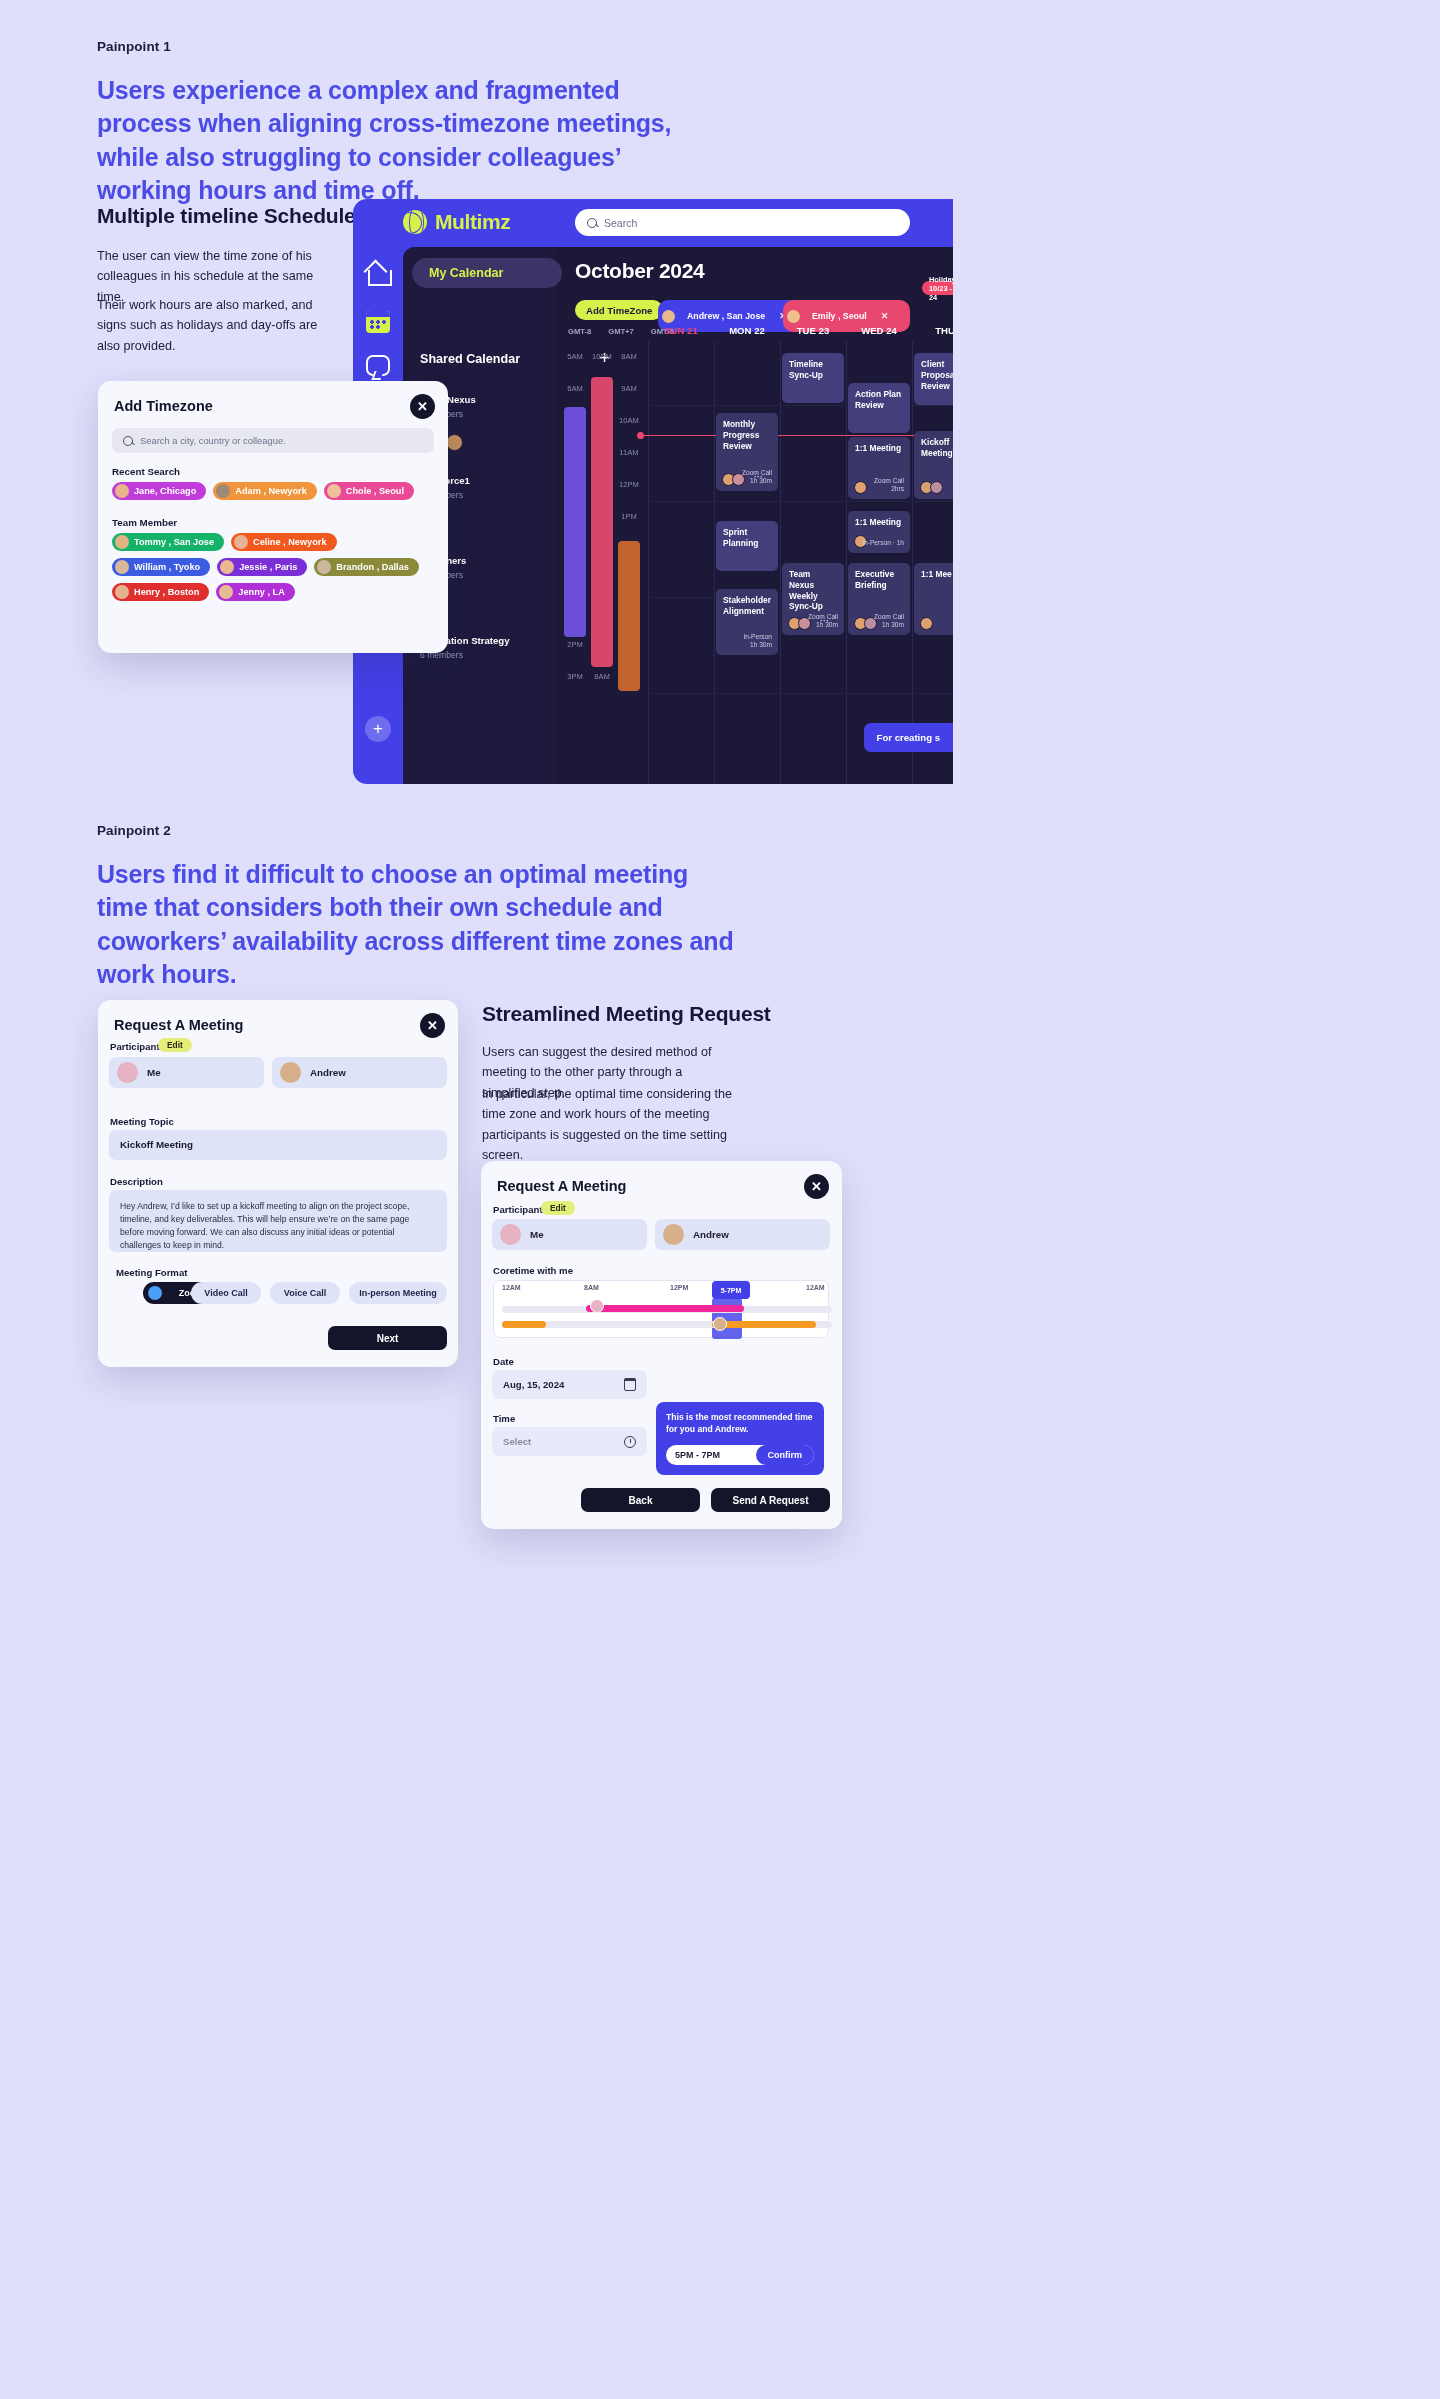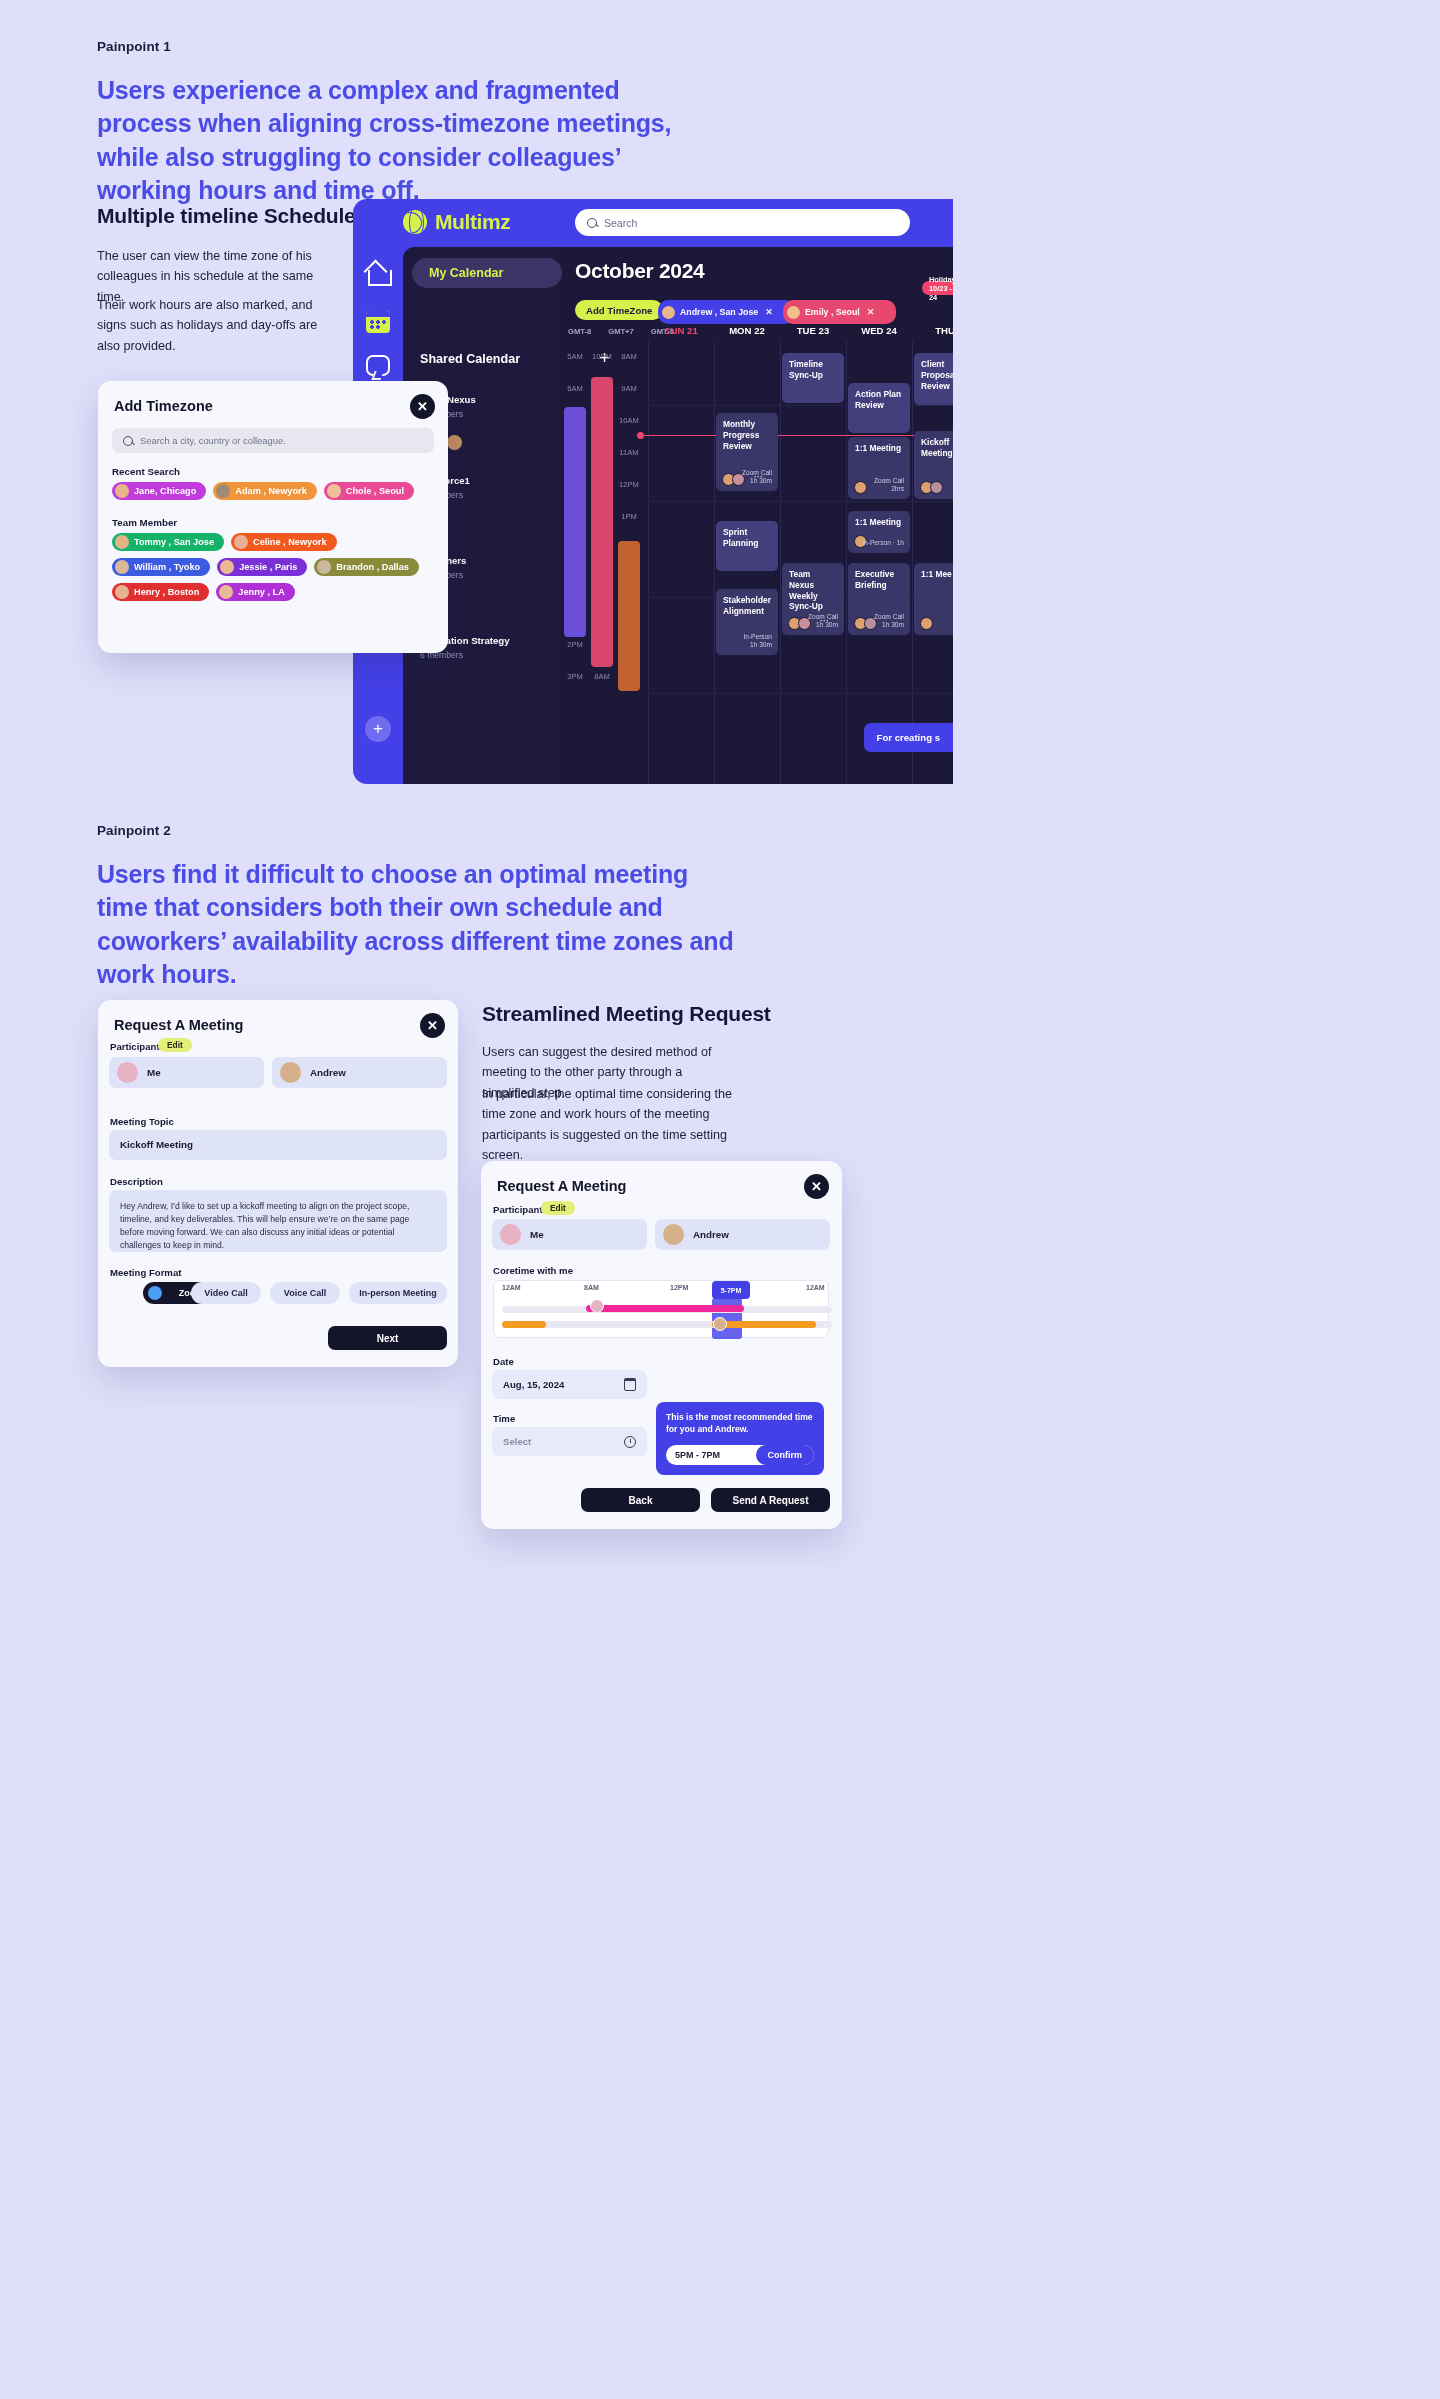--- a/index.html
+++ b/index.html
@@ -65,21 +65,21 @@
   .shared-plus { position: absolute; left: 196px; top: 100px; color: #fff; font-size: 19px; font-weight: 300; }
   .grp { position: absolute; left: 17px; font-size: 9.6px; }
   .grp .n { color: #ffffff; font-weight: 700; display: block; margin-bottom: 3px;}
   .grp .m { color: #9a97bb; font-size: 8.6px; }
   .avrow { position: absolute; display: flex; }
   .av { width: 17px; height: 17px; border-radius: 50%; border: 1.5px solid #1d1a3d; margin-right: -4px; }
 
   .cal { position: absolute; left: 152px; top: 0; right: 0; bottom: 0; }
   .cal-title { position: absolute; left: 20px; top: 12px; font-size: 21px; font-weight: 800; color: #fff; letter-spacing: -.3px; }
   .btn-addtz { position: absolute; left: 20px; top: 53px; height: 20px; padding: 0 11px; background: #d6f24a; border-radius: 10px; color: #1b1838; font-size: 9.6px; font-weight: 700; display: flex; align-items: center; }
-  .tz-chip { position: absolute; top: 53px; height: 24px; border-radius: 10px; display: flex; align-items: center; gap: 5px; padding: 0 22px 0 4px; font-size: 8.8px; font-weight: 700; color: #fff; }
+  .tz-chip { position: absolute; top: 53px; height: 32px; border-radius: 10px; display: flex; align-items: center; gap: 12px; padding: 0 22px 0 4px; font-size: 8.8px; font-weight: 700; color: #fff; }
   .tz-chip .dot { width: 13px; height: 13px; border-radius: 50%; }
   .tz-chip .x { font-size: 9px; opacity: .9; margin-left: 2px; }
   .holiday { position: absolute; top: 34px; left: 367px; height: 14px; padding: 0 7px; background: #f2456b; border-radius: 7px; color: #fff; font-size: 7.4px; font-weight: 700; display: flex; align-items: center; }
 
   .gmt-row { position: absolute; top: 80px; left: 13px; display: flex; gap: 17px; font-size: 7.6px; color: #a6a3c6; font-weight: 700;}
   .day-row { position: absolute; top: 78px; left: 93px; display: flex; font-size: 9.6px; font-weight: 800; }
   .day { width: 66px; text-align: center; color: #fff; }
   .day.sun { color: #f2456b; }
   .day.tue { color: #fff; }
 
@@ -471,21 +471,21 @@
       <i class="pav" style="background:#d6b08a"></i>
       <span>Andrew</span>
     </div>
 
     <div class="fld-label" style="top:116px;">Meeting Topic</div>
     <div class="inp" style="left:11px;top:130px;width:338px;height:30px;">Kickoff Meeting</div>
 
     <div class="fld-label" style="top:176px;">Description</div>
     <div class="desc" style="left:11px;top:190px;width:338px;height:62px;">Hey Andrew, I’d like to set up a kickoff meeting to align on the project scope, timeline, and key deliverables. This will help ensure we’re on the same page before moving forward. We can also discuss any initial ideas or potential challenges to keep in mind.</div>
 
-    <div class="fld-label" style="top:267px;">Meeting Format</div>
+    <div class="fld-label" style="top:267px;margin-left:6px;">Meeting Format</div>
     <div class="fmt on" style="left:11px;top:282px;width:74px;margin-left:34px;">Zoom</div>
     <div class="fmt off" style="left:93px;top:282px;width:70px;">Video Call</div>
     <div class="fmt off" style="left:172px;top:282px;width:70px;">Voice Call</div>
     <div class="fmt off" style="left:251px;top:282px;width:98px;">In-person Meeting</div>
 
     <div class="btn-dark" style="left:230px;top:326px;width:119px;">Next</div>
   </div>
 
   <div class="modal-rm2">
     <div class="modal-title">Request A Meeting</div>

